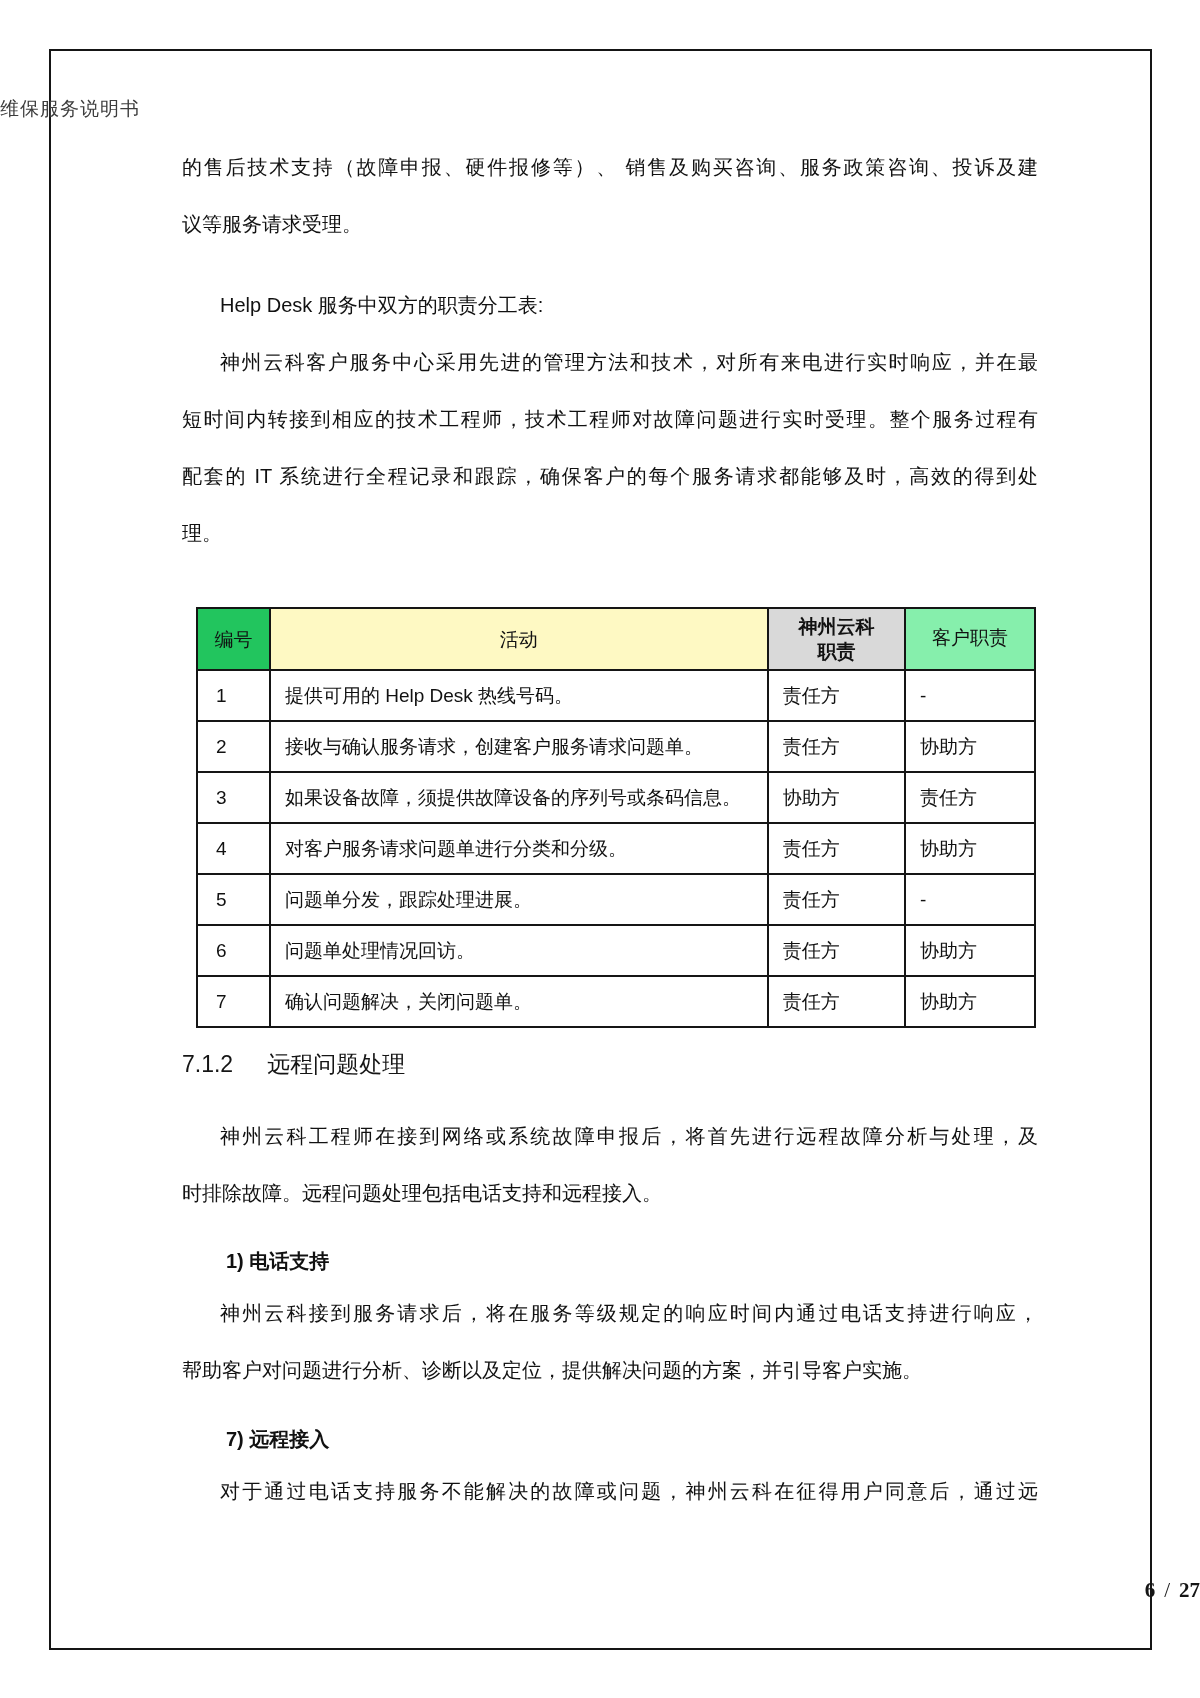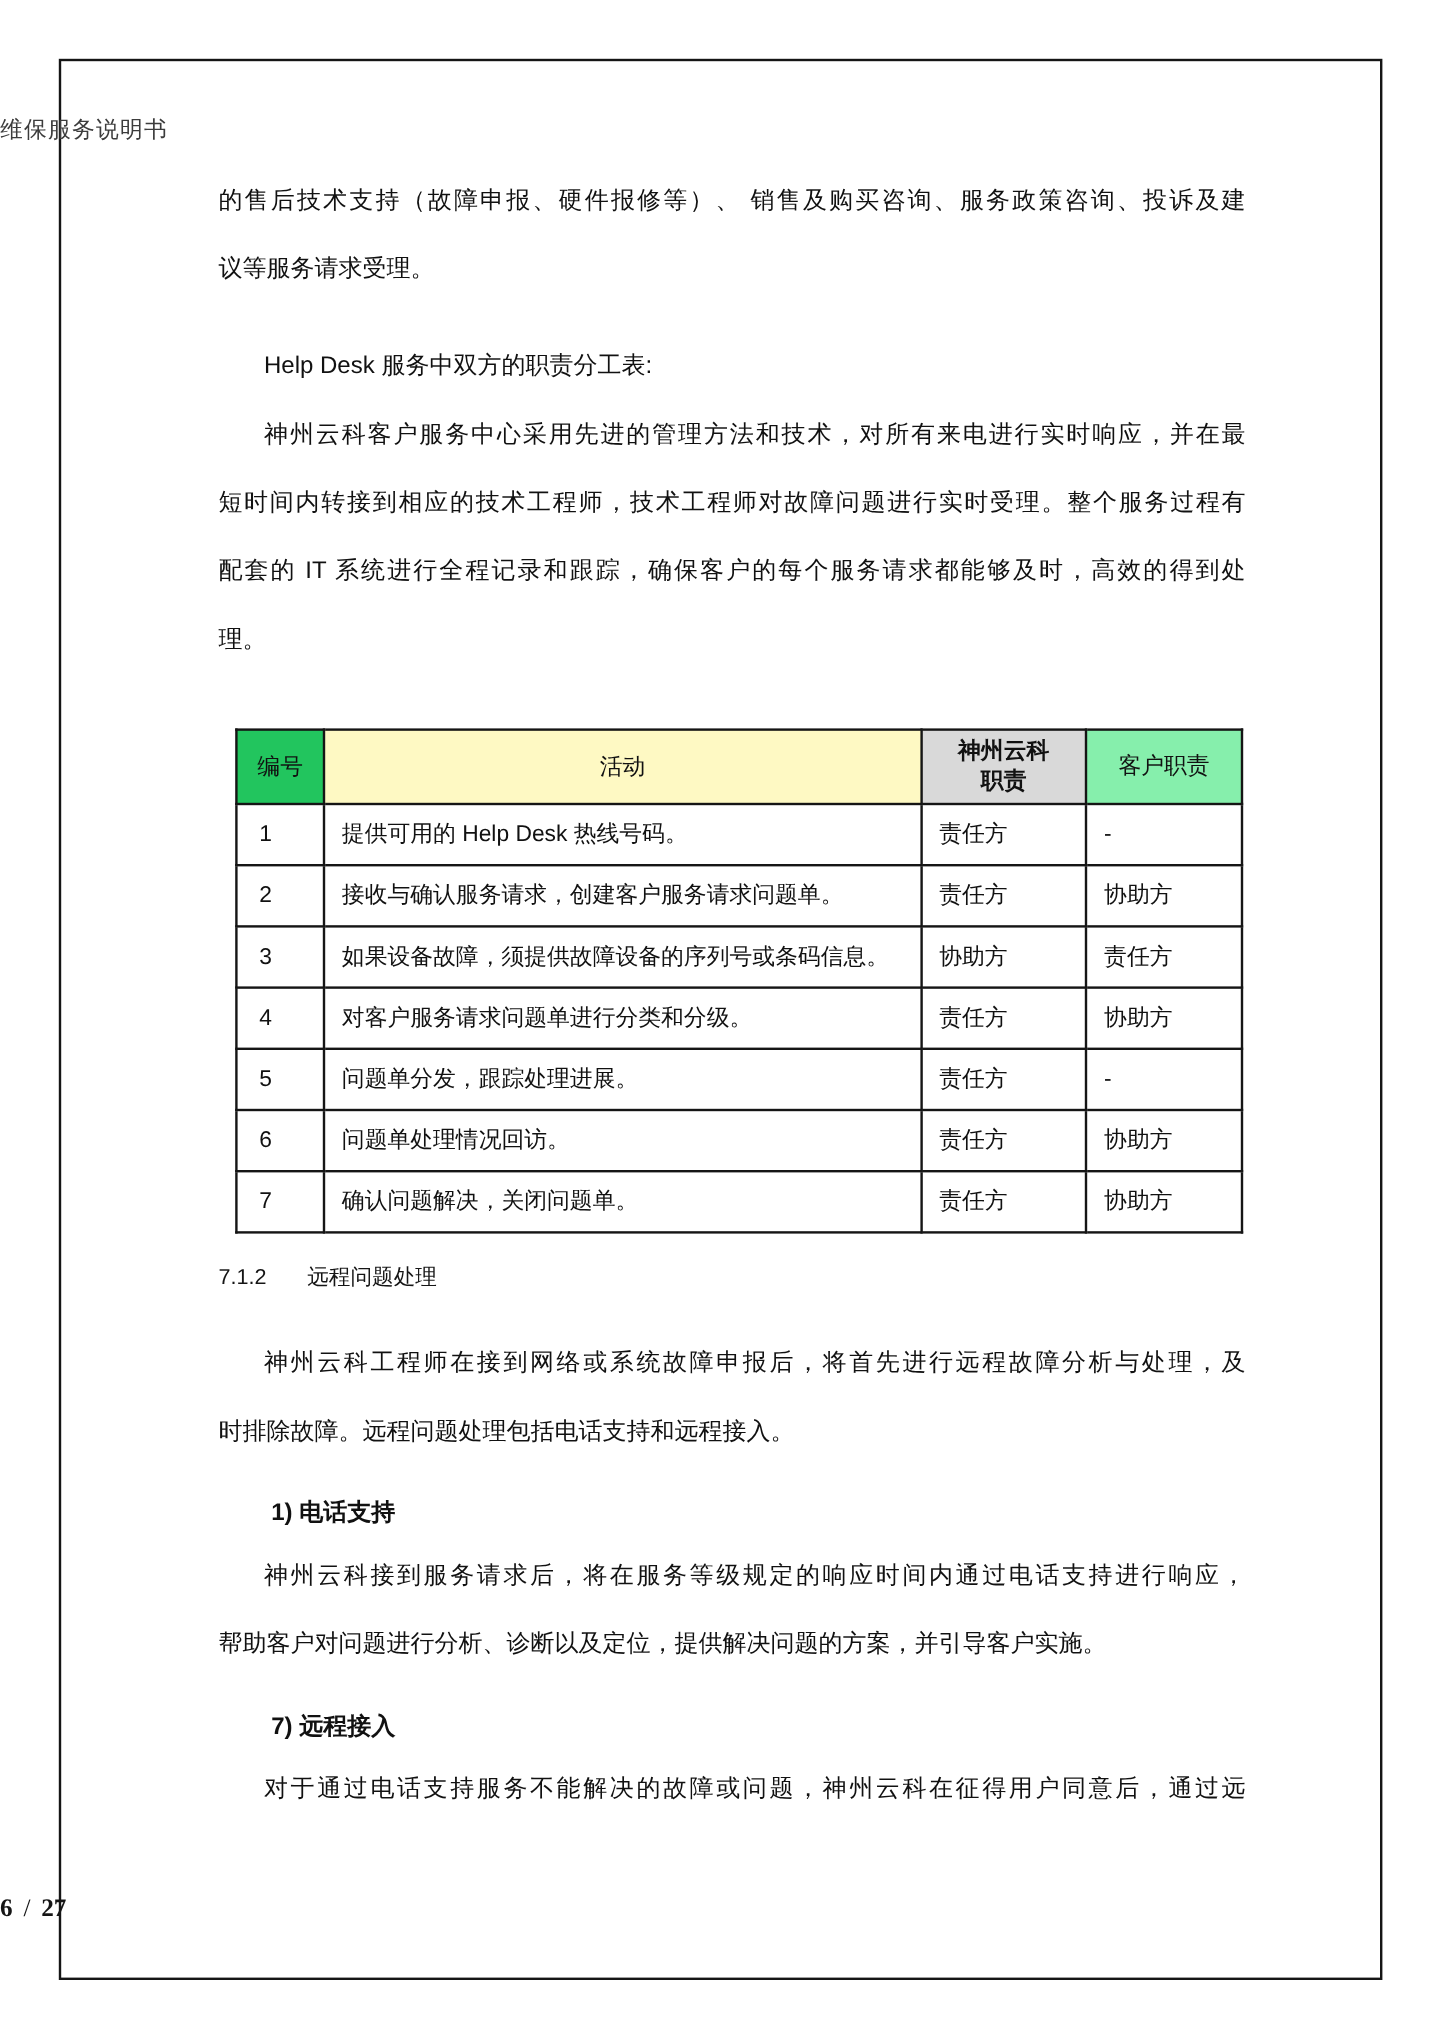--- a/index.html
+++ b/index.html
@@ -40,32 +40,32 @@
     background:#d9d9d9;font-weight:normal;text-align:center;
     height:56px;line-height:25px;padding:2px 4px;vertical-align:middle;
   }
   .resp-table td{
     height:45px;padding:2px 14px;vertical-align:middle;text-align:left;
     line-height:24px;background:#ffffff;
   }
   .resp-table td:first-child{padding-left:18px;}
 
   .h2{
-    margin-top:18px;font-size:18px;line-height:36px;color:#151515;
+    margin-top:18px;font-size:23px;line-height:36px;color:#151515;
   }
   .h2 .h2-num{margin-right:34px;}
   [data-name="para-remote-intro"]{margin-top:26px;}
   .h3{
     margin-top:16px;font-weight:bold;font-size:20px;line-height:47px;
     padding-left:44px;
   }
   [data-name="heading-remote-access"]{margin-top:17px;}
 
   .doc-footer{
-    position:absolute;top:1576px;left:0;width:100%;text-align:left;
+    position:absolute;top:1576px;left:0;width:100%;text-align:right;
     font-family:"Liberation Serif","DejaVu Serif",serif;
     font-weight:bold;font-size:21px;line-height:28px;color:#151515;
   }
   .doc-footer .sep{margin:0 9px;font-weight:normal;}
 </style>
 </head>
 <body>
 
 <div class="page-frame" data-name="page-border-frame"></div>
 

